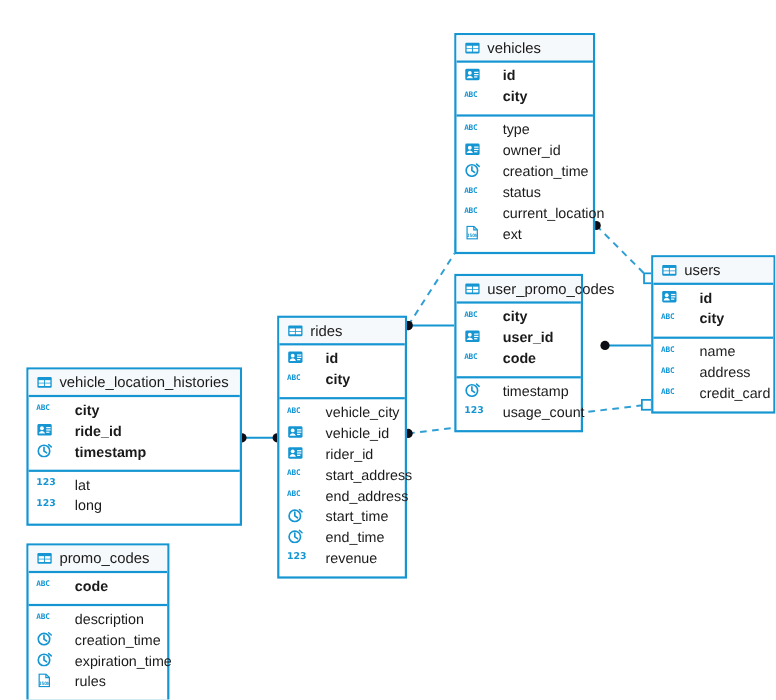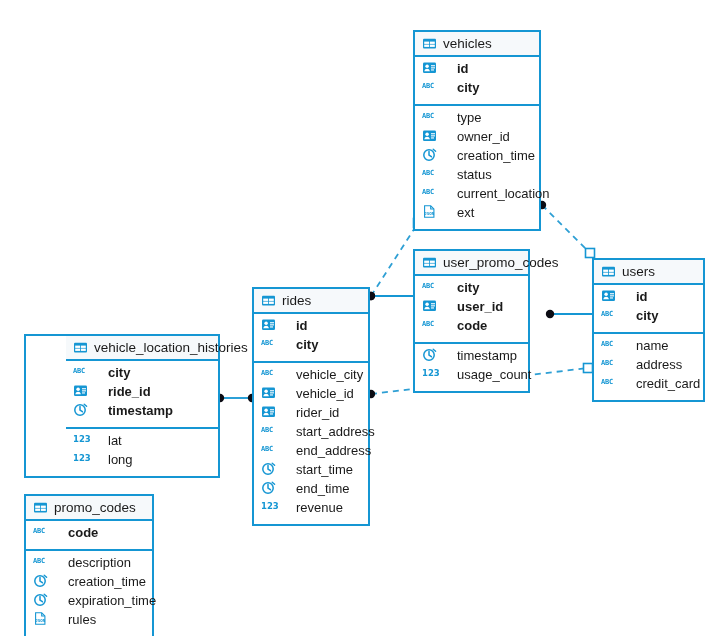--- a/index.html
+++ b/index.html
@@ -241,21 +241,21 @@
             </svg>
           </span>
           <span>timestamp</span>
         </div>
         <div class="field">
           <span class="ico-num">123</span>
           <span>usage_count</span>
         </div>
       </div>
     </div>
-    <div class="table-card" style="left: 592px; top: 258px; width: 113px;">
+    <div class="table-card" style="left: 592px; top: 232px; width: 113px;">
       <div class="tbl-header center">
         <span class="ico">
           <svg viewBox="0 0 15 13">
             <rect x="1" y="1.8" width="13" height="9.8" rx="1" fill="#1596d3"></rect>
             <rect x="2.2" y="4.6" width="4.9" height="2.3" fill="#fff"></rect>
             <rect x="7.9" y="4.6" width="4.9" height="2.3" fill="#fff"></rect>
             <rect x="2.2" y="7.6" width="4.9" height="2.3" fill="#fff"></rect>
             <rect x="7.9" y="7.6" width="4.9" height="2.3" fill="#fff"></rect>
           </svg>
         </span>
@@ -385,21 +385,21 @@
             </svg>
           </span>
           <span>end_time</span>
         </div>
         <div class="field">
           <span class="ico-num">123</span>
           <span>revenue</span>
         </div>
       </div>
     </div>
-    <div class="table-card" style="left: 24px; top: 334px; width: 196px; padding-left: 40px;">
+    <div class="table-card" style="left: 24px; top: 334px; width: 196px;">
       <div class="tbl-header left">
         <span class="ico">
           <svg viewBox="0 0 15 13">
             <rect x="1" y="1.8" width="13" height="9.8" rx="1" fill="#1596d3"></rect>
             <rect x="2.2" y="4.6" width="4.9" height="2.3" fill="#fff"></rect>
             <rect x="7.9" y="4.6" width="4.9" height="2.3" fill="#fff"></rect>
             <rect x="2.2" y="7.6" width="4.9" height="2.3" fill="#fff"></rect>
             <rect x="7.9" y="7.6" width="4.9" height="2.3" fill="#fff"></rect>
           </svg>
         </span>

